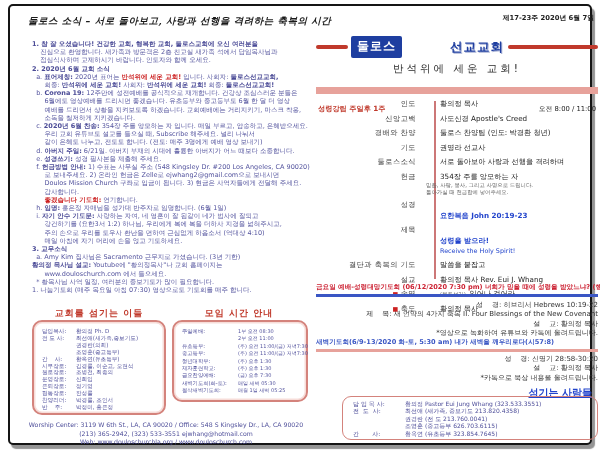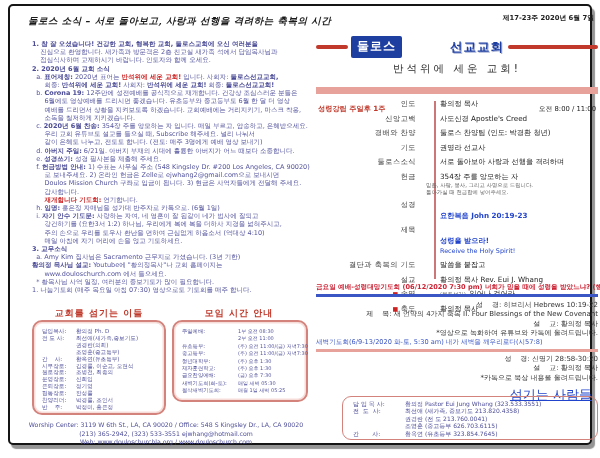--- a/index.html
+++ b/index.html
@@ -66,26 +66,26 @@
   .bullet { color:#cc2222; font-size:6px; margin-right:2px; }
   .watermark { position:absolute; left:0; top:0; width:282px; height:235px; z-index:-1; }
 
   .friday-line { position:absolute; left:0; top:277px; width:282px;
                  color:#cc2233; font-weight:bold; font-size:6.6px; white-space:nowrap; }
   .blue-rule { position:absolute; left:0; top:288px; width:282px; height:2.6px; background:#3a56c4; }
   .friday-rows { position:absolute; left:10px; top:295px; width:272px;
                  font-size:7px; line-height:9.4px; color:#333; }
   .friday-rows div, .dawn-rows div { white-space:pre;text-align:right; }
   .dawn-line { position:absolute; left:0; top:332px; width:282px;
-               color:#3a56c4; font-weight:normal; font-size:6.6px; white-space:nowrap; }
+               color:#3a56c4; font-weight:bold; font-size:6.6px; white-space:nowrap; }
   .salmon-rule { position:absolute; left:0; top:343px; width:282px; height:2.6px; background:#e7a29b; }
   .dawn-rows { position:absolute; left:10px; top:349px; width:272px;
                font-size:7px; line-height:9.4px; color:#333; }
-  .serv-title { position:absolute; right:6px; top:380px; color:#2244cc; font-weight:normal;
-                font-size:13px; text-decoration:underline; }
+  .serv-title { position:absolute; right:6px; top:380px; color:#2244cc; font-weight:bold;
+                font-size:10px; text-decoration:underline; }
   .serv-box { position:absolute; left:26px; top:390px; width:256px;
               border:1.4px solid #d4837c; border-radius:9px; padding:3px 6px 2px 10px; }
   .rrow { display:flex; font-size:6px; line-height:7.4px; color:#4d4d99; white-space:nowrap; }
   .rrow .rl { display:inline-block; width:52px; white-space:pre; flex:none; }
 </style>
 </head>
 <body>
 
 <div class="page">
   <div class="frame">
@@ -104,22 +104,22 @@
         <div class="bl"><span class="sg-n">      소독을 철저하게 지키겠습니다.</span></div>
         <div class="bl"><span class="sg-n">  c. </span><span class="sg-b">2020년 6월 찬송:</span><span class="sg-n"> 354장 주를 앙모하는 자 입니다. 매일 부르고, 암송하고, 은혜받으세요.</span></div>
         <div class="bl"><span class="sg-n">      우리 교회 유튜브도 설교를 들으실 때, Subscribe 해주세요. 널리 나눠서</span></div>
         <div class="bl"><span class="sg-n">      같이 은혜도 나누고, 전도도 합니다. (전도: 매주 3명에게 예배 영상 보내기)</span></div>
         <div class="bl"><span class="sg-n">  d. </span><span class="sg-b">아버지 주일:</span><span class="sg-n"> 6/21일. 아버지 부재의 시대에 훌륭한 아버지가 어느 때보다 소중합니다.</span></div>
         <div class="bl"><span class="sg-n">  e. </span><span class="sg-b">성경쓰기:</span><span class="sg-n"> 성경 필사본을 제출해 주세요.</span></div>
         <div class="bl"><span class="sg-n">  f. </span><span class="sg-b">헌금방법 안내:</span><span class="sg-n"> 1) 수표는 사무실 주소 (548 Kingsley Dr. #200 Los Angeles, CA 90020)</span></div>
         <div class="bl"><span class="sg-n">      로 보내주세요. 2) 온라인 헌금은 Zelle로 ejwhang2@gmail.com으로 보내시면</span></div>
         <div class="bl"><span class="sg-n">      Doulos Mission Church 구좌로 입금이 됩니다. 3) 현금은 사역자들에게 전달해 주세요.</span></div>
         <div class="bl"><span class="sg-n">      감사합니다.</span></div>
-        <div class="bl"><span class="sg-n">      </span><span class="sg-r">재개합니다 기도회:</span><span class="sg-n"> 연기합니다.</span></div>
-        <div class="bl"><span class="sg-n">  h. </span><span class="sg-b">임명:</span><span class="sg-n"> 홍은정 자매님을 성가대 반주자로 카톡으로. (6월 1일)</span></div>
+        <div class="bl"><span class="sg-n">      </span><span class="sg-r">좋겠습니다 기도회:</span><span class="sg-n"> 연기합니다.</span></div>
+        <div class="bl"><span class="sg-n">  h. </span><span class="sg-b">임명:</span><span class="sg-n"> 홍은정 자매님을 성가대 반주자로 임명합니다. (6월 1일)</span></div>
         <div class="bl"><span class="sg-n">  i. </span><span class="sg-b">자기 안수 기도문:</span><span class="sg-n"> 사랑하는 자여, 네 영혼이 잘 됨같이 네가 범사에 잘되고</span></div>
         <div class="bl"><span class="sg-n">      강건하기를 (요한3서 1:2) 하나님, 우리에게 복에 복을 더하사 지경을 넓혀주시고,</span></div>
         <div class="bl"><span class="sg-n">      주의 손으로 우리를 도우사 환난을 면하여 근심없게 하옵소서 (역대상 4:10)</span></div>
         <div class="bl"><span class="sg-n">      매일 아침에 자기 머리에 손을 얹고 기도하세요.</span></div>
         <div class="bl"><span class="sg-b">3. 교무소식</span></div>
         <div class="bl"><span class="sg-n">  a. Amy Kim 집사님은 Sacramento 근무지로 가셨습니다. (3년 기한)</span></div>
         <div class="bl"><span class="sg-b">황의정 목사님 설교:</span><span class="sg-n"> Youtube에 "황의정목사"나 교회 홈페이지는</span></div>
         <div class="bl"><span class="sg-n">      www.douloschurch.com 에서 들으세요.</span></div>
         <div class="bl"><span class="sg-n">  * 황목사님 사역 일정, 여러분의 중보기도가 많이 필요합니다.</span></div>
         <div class="bl"><span class="sg-n">1. 나눔기도회 (매주 목요일 아침 07:30) 영상으로도 기도회를 매주 합니다.</span></div>

